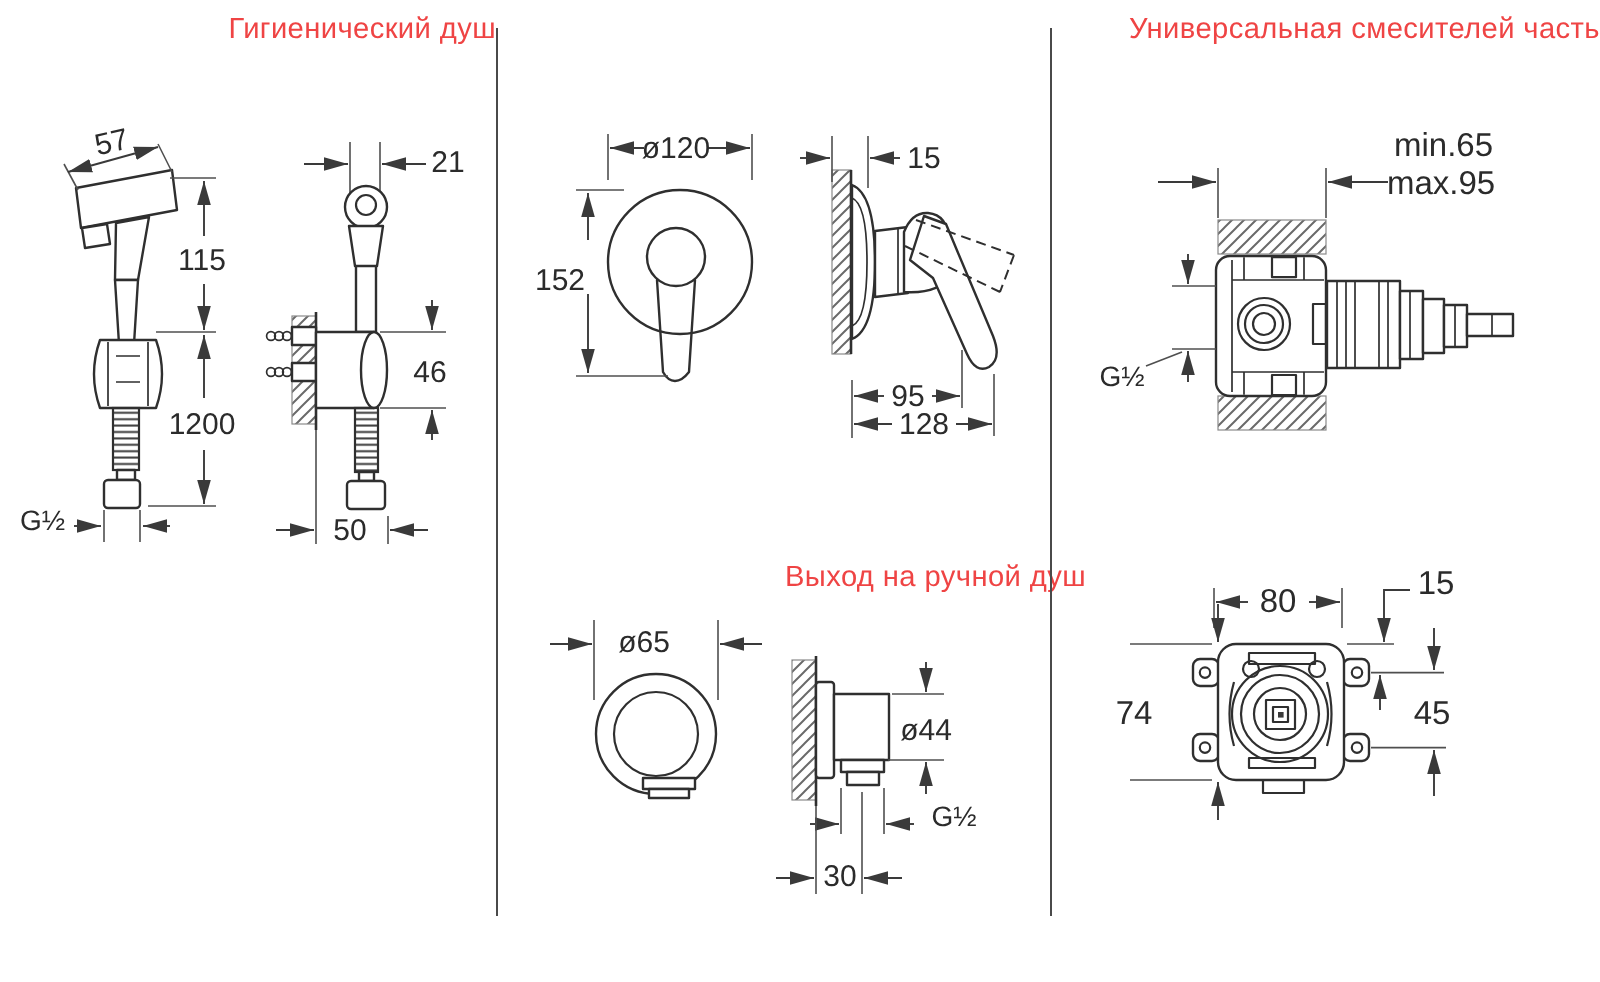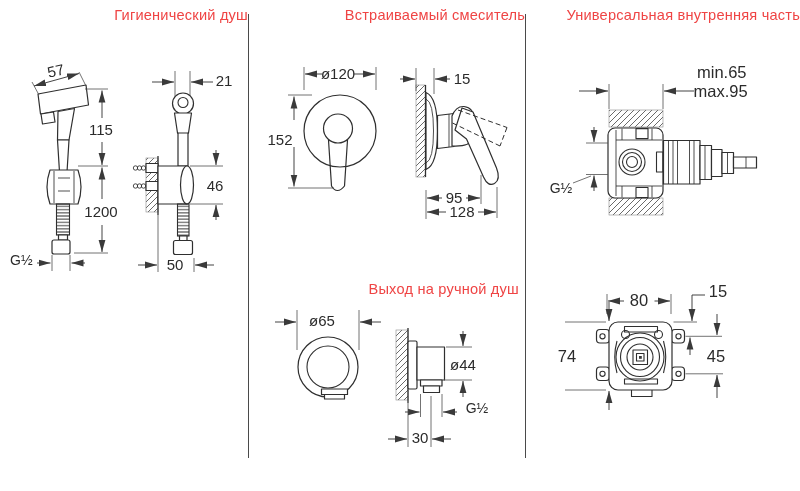--- a/index.html
+++ b/index.html
@@ -1,21 +1,21 @@
 <!DOCTYPE html>
 <html><head>
 <meta charset="utf-8">
 <style>
   html,body{margin:0;padding:0;background:#fff}
   .canvas{position:relative;width:800px;height:491px;background:#fff;
           font-family:"Liberation Sans",sans-serif;overflow:hidden}
   .title{position:absolute;text-align:right;font-size:14.6px;color:#ef4444;letter-spacing:.2px}
   .t1{left:0;width:248px;top:7px}
   .t2{left:249px;width:276px;top:7px}
-  .t2b{left:243px;width:276px;top:281px}
+  .t2b{left:267px;width:276px;top:281px}
   .t3{left:526px;width:274px;top:7px;line-height:16px}
   .divider{position:absolute;top:14px;height:444px;width:1px;background:#4a4a4a}
   .d1{left:248px}.d2{left:525px}
   svg.sheet{position:absolute;left:0;top:0}
   svg text{font-family:"Liberation Sans",sans-serif;fill:#2b2b2b}
   .dt{font-size:15px;text-anchor:middle}
   .dt-lg{font-size:16.5px;text-anchor:middle}
   .dt-sm{font-size:14px;text-anchor:middle}
   .start{text-anchor:start}
   .part{fill:#fff;stroke:#2f2f2f;stroke-width:1.2;stroke-linejoin:round}
@@ -27,24 +27,23 @@
   .hatchr{fill:url(#hatch);stroke:#8a8a8a;stroke-width:.6}
   .ribsr{fill:url(#ribs);stroke:#2f2f2f;stroke-width:1.1}
   .wall{stroke:#2f2f2f;stroke-width:1.3;fill:none}
 </style>
 </head>
 <body>
 
 <div class="canvas">
 
   <div class="title t1">Гигиенический душ</div>
-  <div class="title t2">Встраиваемый смеситель</div>
   <div class="title t2b">Выход на ручной душ</div>
   <div class="title t3">
-    <span>Универсальная внутренняя часть</span><br>
+    <span>Универсальная смесителей часть</span><br>
   </div>
 
   <div class="divider d1"></div>
   <div class="divider d2"></div>
 
   <svg class="sheet" width="800" height="491" viewBox="0 0 800 491">
     <defs>
       <marker id="ah" orient="auto-start-reverse" markerUnits="userSpaceOnUse" markerWidth="13" markerHeight="8" refX="12" refY="4">
         <path d="M0,0.6 L12,4 L0,7.4 Z" fill="#3a3a3a"></path>
       </marker>

